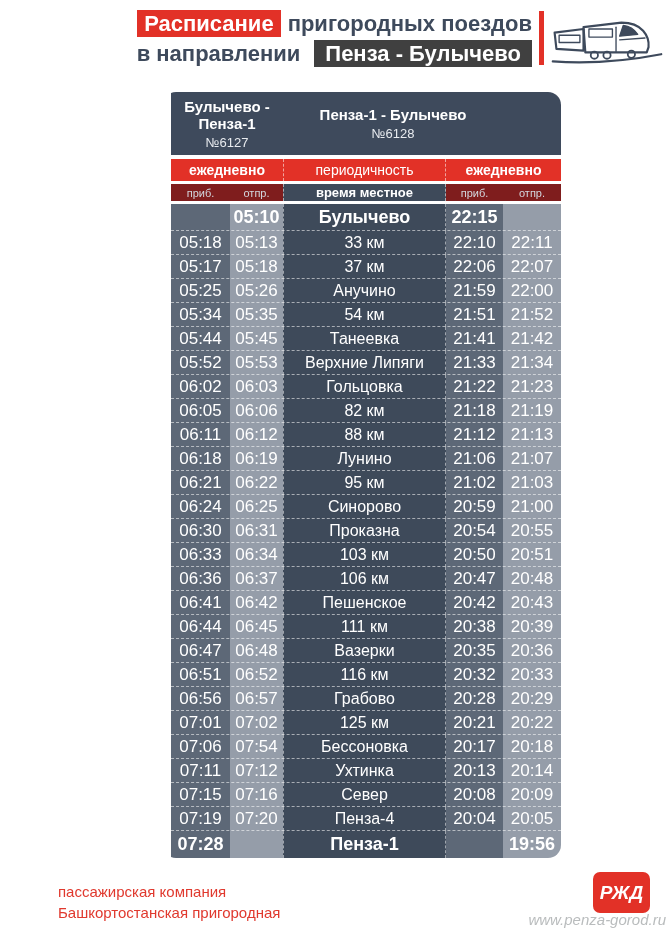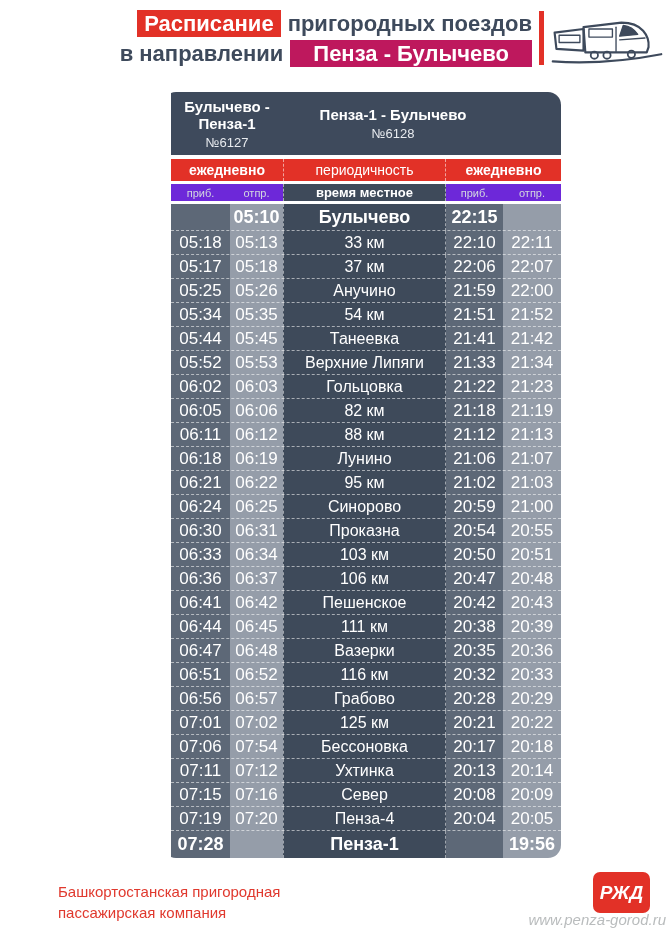--- a/index.html
+++ b/index.html
@@ -4,39 +4,39 @@
 <style>
   html,body{margin:0;padding:0;}
   body{background:#fff;font-family:"Liberation Sans",sans-serif;}
   .page{position:relative;width:668px;height:936px;background:#ffffff;margin:0 auto;overflow:hidden;}
 
   
   .page-header{position:absolute;top:8px;left:0;right:5px;height:60px;display:flex;justify-content:flex-end;align-items:center;gap:7px;}
   .title-lines{display:flex;flex-direction:column;align-items:flex-end;gap:3px;}
   .title-line{display:flex;align-items:center;font-size:22px;font-weight:700;color:#3E4A5C;line-height:27px;white-space:nowrap;}
   .hl-red{background:#E23127;color:#fff;padding:0 7px;margin-right:7px;}
-  .hl-dark{background:#be185d;color:#fff;padding:0 23px;margin-left:7px;}
+  .hl-dark{background:#404040;color:#fff;padding:0 11px;margin-left:14px;}
   .red-bar{width:5px;height:54px;background:#E23127;flex:none;}
   .train-icon{flex:none;width:112px;height:58px;}
   .train-icon svg{display:block;}
 
   
   .table{position:absolute;left:163px;top:92px;width:390px;border-radius:13px;overflow:hidden;padding-left:8px;}
   .grid{display:grid;grid-template-columns:59px 53px 163px 57px 58px;}
   .row-names{height:63px;background:#3E4A5C;color:#fff;}
   .name-cell{grid-column:span 2;display:flex;flex-direction:column;justify-content:center;align-items:center;padding:0 6px;text-align:center;}
   .route-name{font-size:15px;font-weight:700;line-height:17px;}
   .route-num{font-size:13px;color:#E8EBEF;margin-top:3px;}
   .center-dashed{border-left:1px dashed rgba(255,255,255,.55);border-right:1px dashed rgba(255,255,255,.55);}
   .train-type{display:flex;align-items:center;justify-content:center;text-align:center;font-size:15px;line-height:19px;color:#fff;padding:0 26px;}
   .row-red{height:22px;background:#E23127;margin-top:4px;color:#fff;}
   .daily{grid-column:span 2;display:flex;align-items:center;justify-content:center;font-weight:700;font-size:14px;}
   .period{display:flex;align-items:center;justify-content:center;font-size:14px;}
   .row-labels{height:17px;margin-top:3px;font-size:11px;color:#D3D8DF;}
-  .lab{background:#6d28d9;display:flex;align-items:center;justify-content:center;}
+  .lab{background:#7f1d1d;display:flex;align-items:center;justify-content:center;}
   .lab-time{background:#3E4A5A;color:#fff;font-weight:700;font-size:13px;display:flex;align-items:center;justify-content:center;}
   .tbody{margin-top:3px;}
   .trow{display:grid;grid-template-columns:59px 53px 163px 57px 58px;height:24px;position:relative;}
   .trow.bold{height:27px;}
   .trow::after{content:"";position:absolute;left:0;right:0;bottom:0;border-bottom:1px dashed rgba(255,255,255,.55);pointer-events:none;}
   .trow:last-child::after{display:none;}
   .cell{display:flex;align-items:center;justify-content:center;color:#fff;font-size:17px;}
   .c1,.c4{background:#5D6877;}
   .c2,.c5{background:#959DA9;}
   .c3{background:#3E4A5A;font-size:16px;border-left:1px dashed rgba(255,255,255,.5);border-right:1px dashed rgba(255,255,255,.5);}
@@ -298,21 +298,21 @@
           <div class="cell c1">07:28</div>
           <div class="cell c2"></div>
           <div class="cell c3">Пенза-1</div>
           <div class="cell c4"></div>
           <div class="cell c5">19:56</div>
         </div>
       </div>
   </div>
 
   <div class="company">
+    <div>пассажирская компания</div>
     <div>Башкортостанская пригородная</div>
-    <div>пассажирская компания</div>
   </div>
   <div class="rzd-logo">
     <span class="rzd-text">РЖД</span>
   </div>
   <div class="website">www.penza-gorod.ru</div>
 
 </div>
 
 </body></html>

